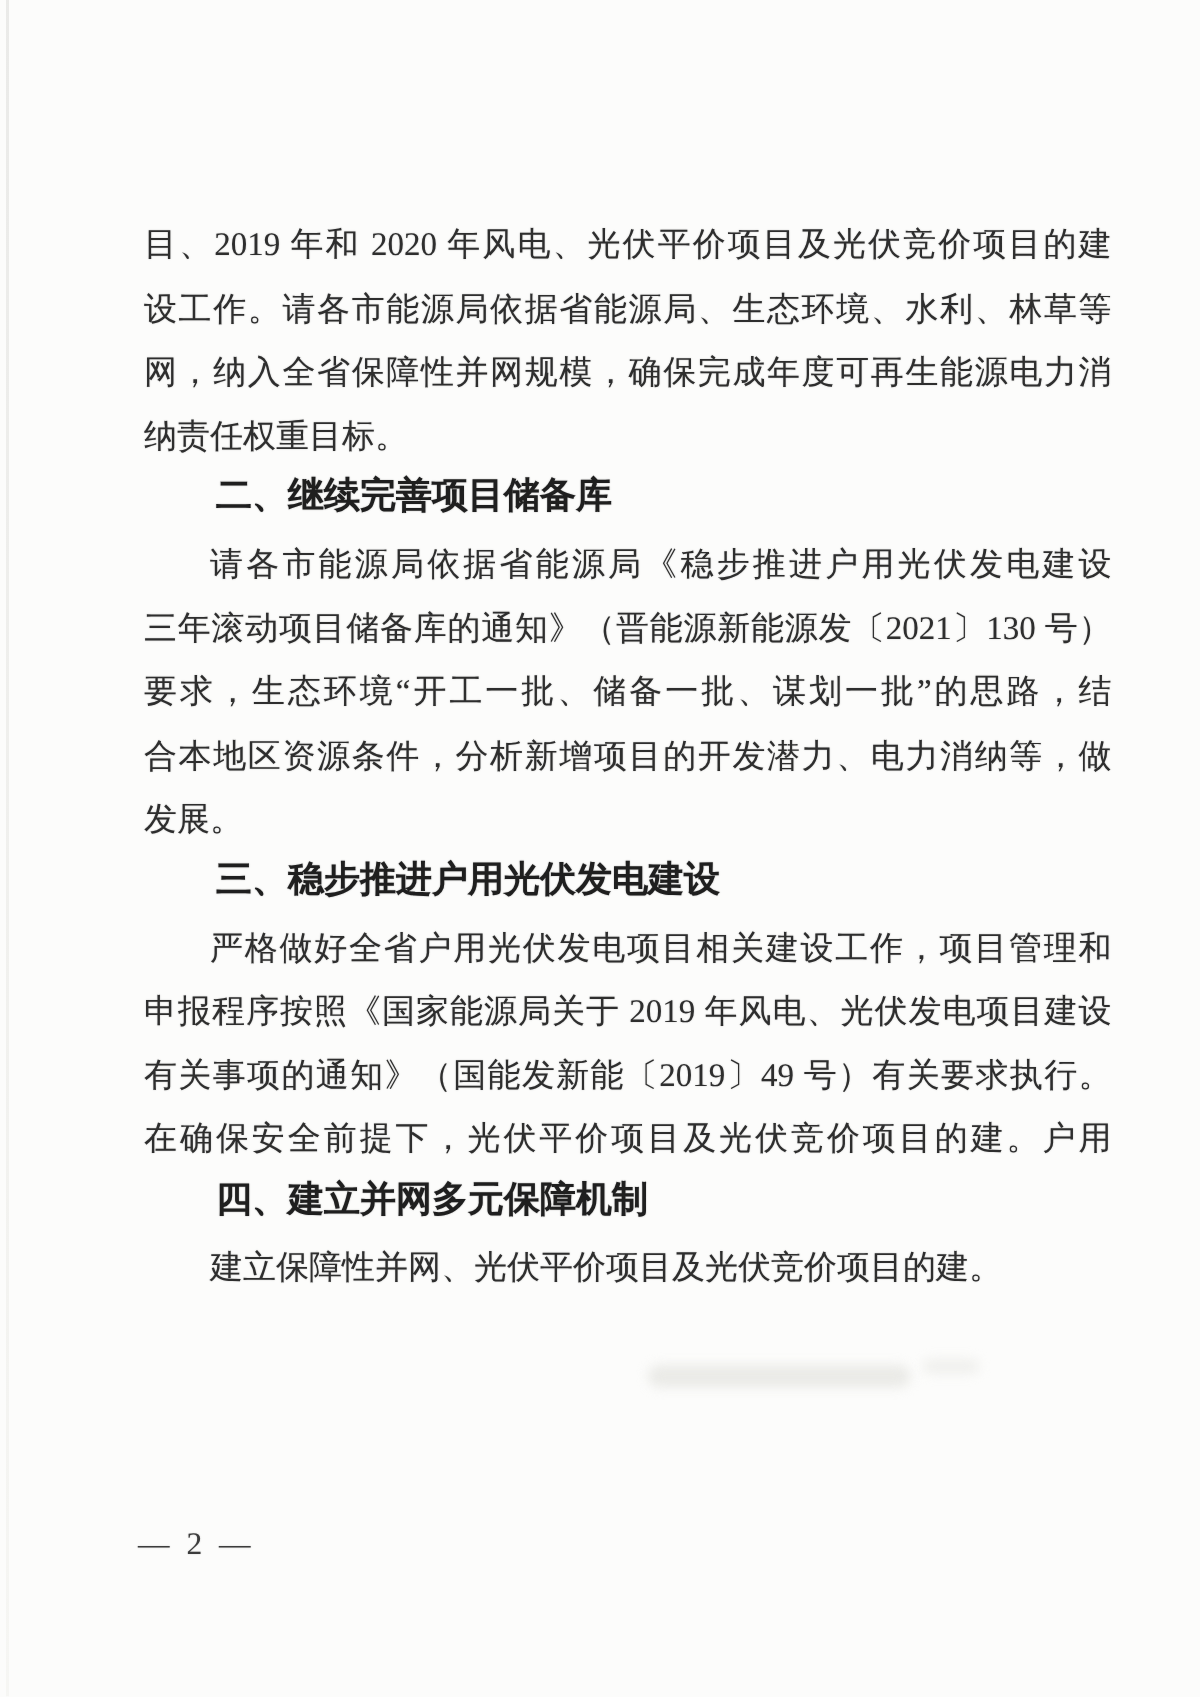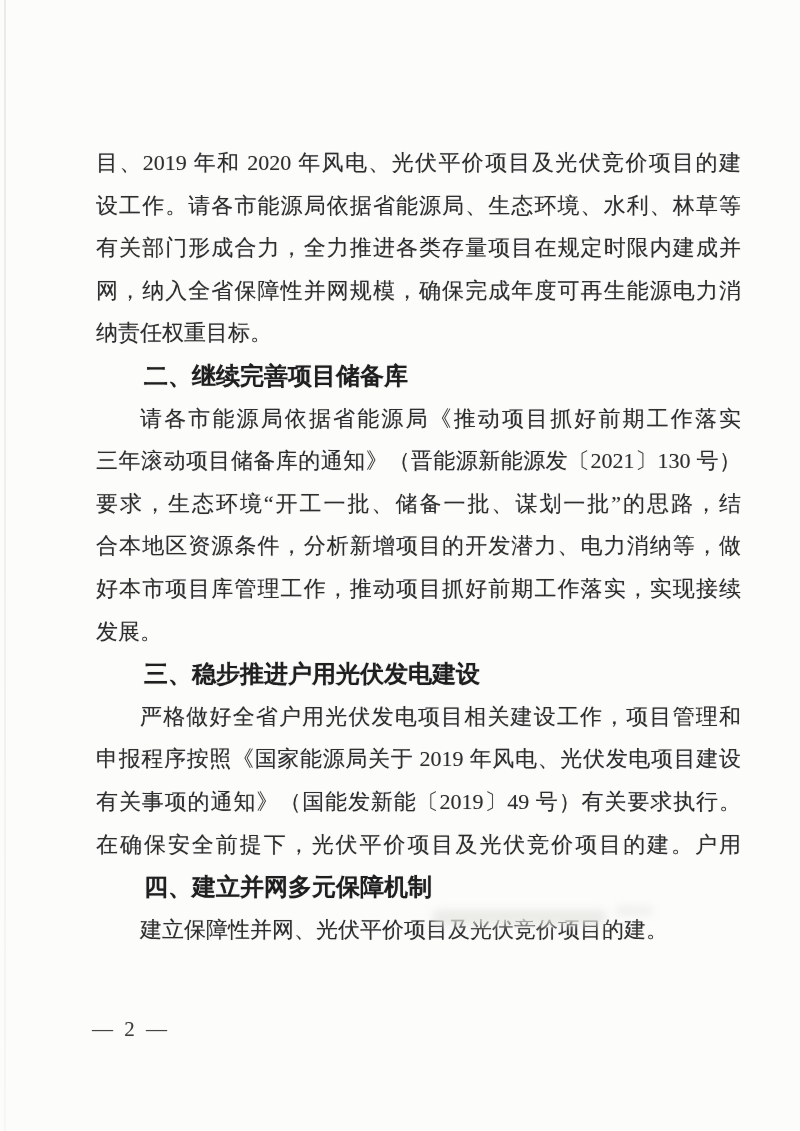--- a/index.html
+++ b/index.html
@@ -56,21 +56,21 @@
     text-shadow: 0 0 1px rgba(45,45,45,0.35);
   }
   .line.last {
     text-align: right;
     text-align-last: left;
   }
   .line.indent {
     padding-left: 44px;
   }
   .line.heading {
-    font-family: Liberation Sans, sans-serif;
+    font-family: Liberation Mono, monospace;
     font-weight: 700;
     font-size: 24px;
     color: #1f1f1f;
     text-align: left;
     text-align-last: left;
     padding-left: 48px;
     text-shadow: 0 0 1px rgba(25,25,25,0.4);
   }
   .footer-pagenum {
     position: absolute;
@@ -86,29 +86,27 @@
 </head>
 <body>
 
 <div class="page">
 
   <div class="scan-edge"></div>
 
   <div class="text-block">
     <div class="line">目、2019 年和 2020 年风电、光伏平价项目及光伏竞价项目的建</div>
     <div class="line">设工作。请各市能源局依据省能源局、生态环境、水利、林草等</div>
-    <div class="line">有关部门形成合力，全力推进各类存量项目在规定时限内建成并</div>
     <div class="line">网，纳入全省保障性并网规模，确保完成年度可再生能源电力消</div>
     <div class="line last">纳责任权重目标。</div>
     <div class="line heading">二、继续完善项目储备库</div>
-    <div class="line indent">请各市能源局依据省能源局《推动项目抓好前期工作落实</div>
+    <div class="line indent">请各市能源局依据省能源局《稳步推进户用光伏发电建设</div>
     <div class="line">三年滚动项目储备库的通知》（晋能源新能源发〔2021〕130 号）</div>
     <div class="line">要求，生态环境“开工一批、储备一批、谋划一批”的思路，结</div>
     <div class="line">合本地区资源条件，分析新增项目的开发潜力、电力消纳等，做</div>
-    <div class="line">好本市项目库管理工作，推动项目抓好前期工作落实，实现接续</div>
     <div class="line last">发展。</div>
     <div class="line heading">三、稳步推进户用光伏发电建设</div>
     <div class="line indent">严格做好全省户用光伏发电项目相关建设工作，项目管理和</div>
     <div class="line">申报程序按照《国家能源局关于 2019 年风电、光伏发电项目建设</div>
     <div class="line">有关事项的通知》（国能发新能〔2019〕49 号）有关要求执行。</div>
     <div class="line">在确保安全前提下，光伏平价项目及光伏竞价项目的建。户用</div>
     <div class="line heading">四、建立并网多元保障机制</div>
     <div class="line indent last">建立保障性并网、光伏平价项目及光伏竞价项目的建。</div>
   </div>
 

